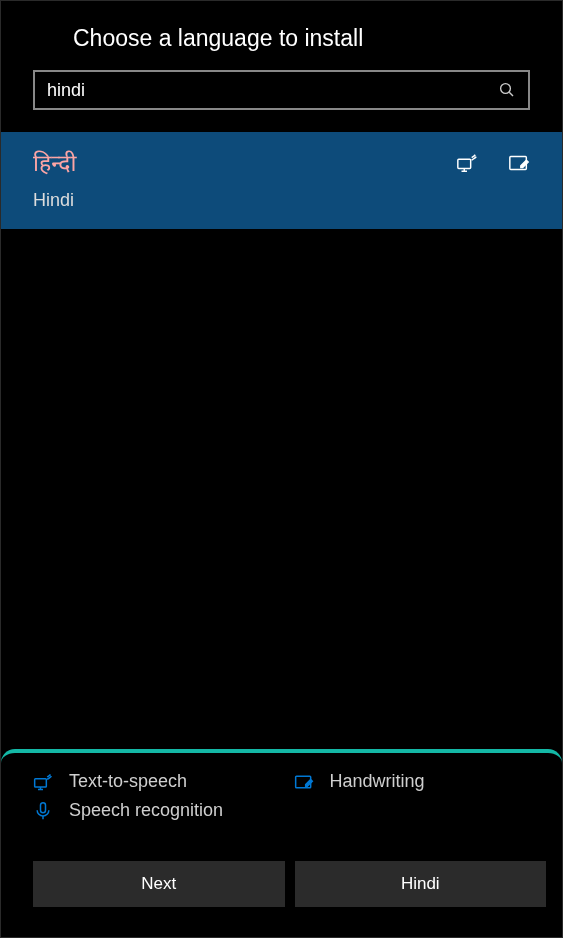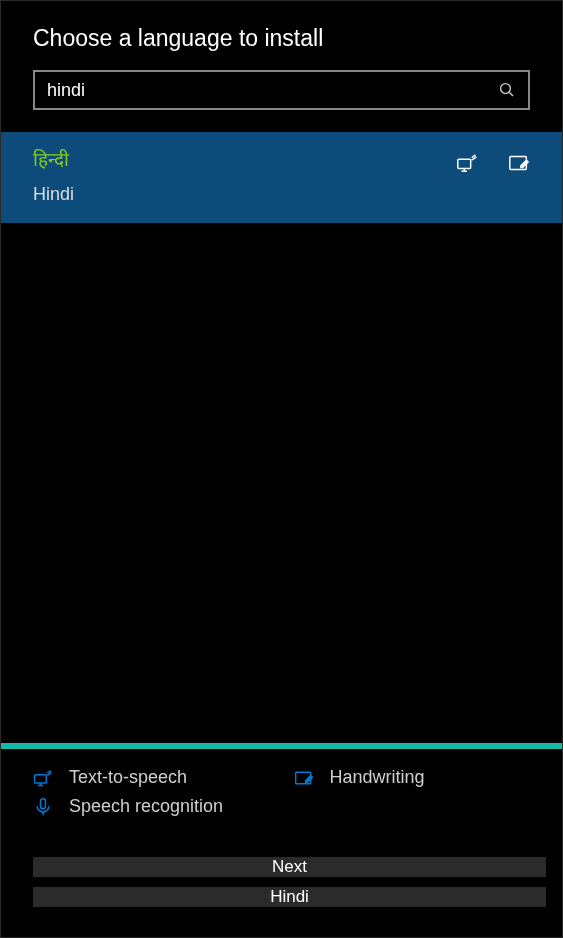--- a/index.html
+++ b/index.html
@@ -23,20 +23,21 @@
       flex-direction: column;
       border: 1px solid #2a2a2a;
     }
     .header {
       padding: 24px 32px 18px 32px;
     }
     .title {
       font-size: 23px;
       font-weight: 400;
       color: #ffffff;
+      margin-left: 40px;
     }
     .search-row {
       padding: 0 32px 22px 32px;
     }
     .search-box {
       width: 100%;
       height: 40px;
       background: #000000;
       border: 2px solid #888888;
       display: flex;
@@ -66,40 +67,41 @@
       padding: 14px 32px 18px 32px;
       display: flex;
       align-items: flex-start;
       justify-content: space-between;
     }
     .result-text {
       display: flex;
       flex-direction: column;
     }
     .lang-native {
-      font-size: 19px;
-      color: #84cc16;
+      font-size: 23px;
+      color: #fca5a5;
       margin-bottom: 12px;
     }
     .lang-english {
       font-size: 18px;
       color: #dddddd;
     }
     .result-icons {
       display: flex;
       gap: 30px;
       padding-top: 6px;
     }
     .feat-icon-result {
       width: 22px;
       height: 22px;
     }
     .footer {
-      border-top: 6px solid #14b8a6;
+      border-top: 4px solid #14b8a6;
       padding: 18px 16px 30px 32px;
+      border-radius: 14px;
     }
     .features {
       display: grid;
       grid-template-columns: 1fr 1fr;
       row-gap: 8px;
       column-gap: 8px;
       margin-bottom: 40px;
     }
     .feature {
       display: flex;
@@ -111,21 +113,20 @@
       height: 20px;
       flex-shrink: 0;
     }
     .feature-label {
       font-size: 18px;
       color: #cfcfcf;
     }
     .buttons {
       display: flex;
       gap: 10px;
-      flex-direction: column;
     }
     .btn {
       flex: 1;
       height: 46px;
       background: #2b2b2b;
       border: none;
       color: #ffffff;
       font-size: 17px;
       font-family: inherit;
       cursor: pointer;

